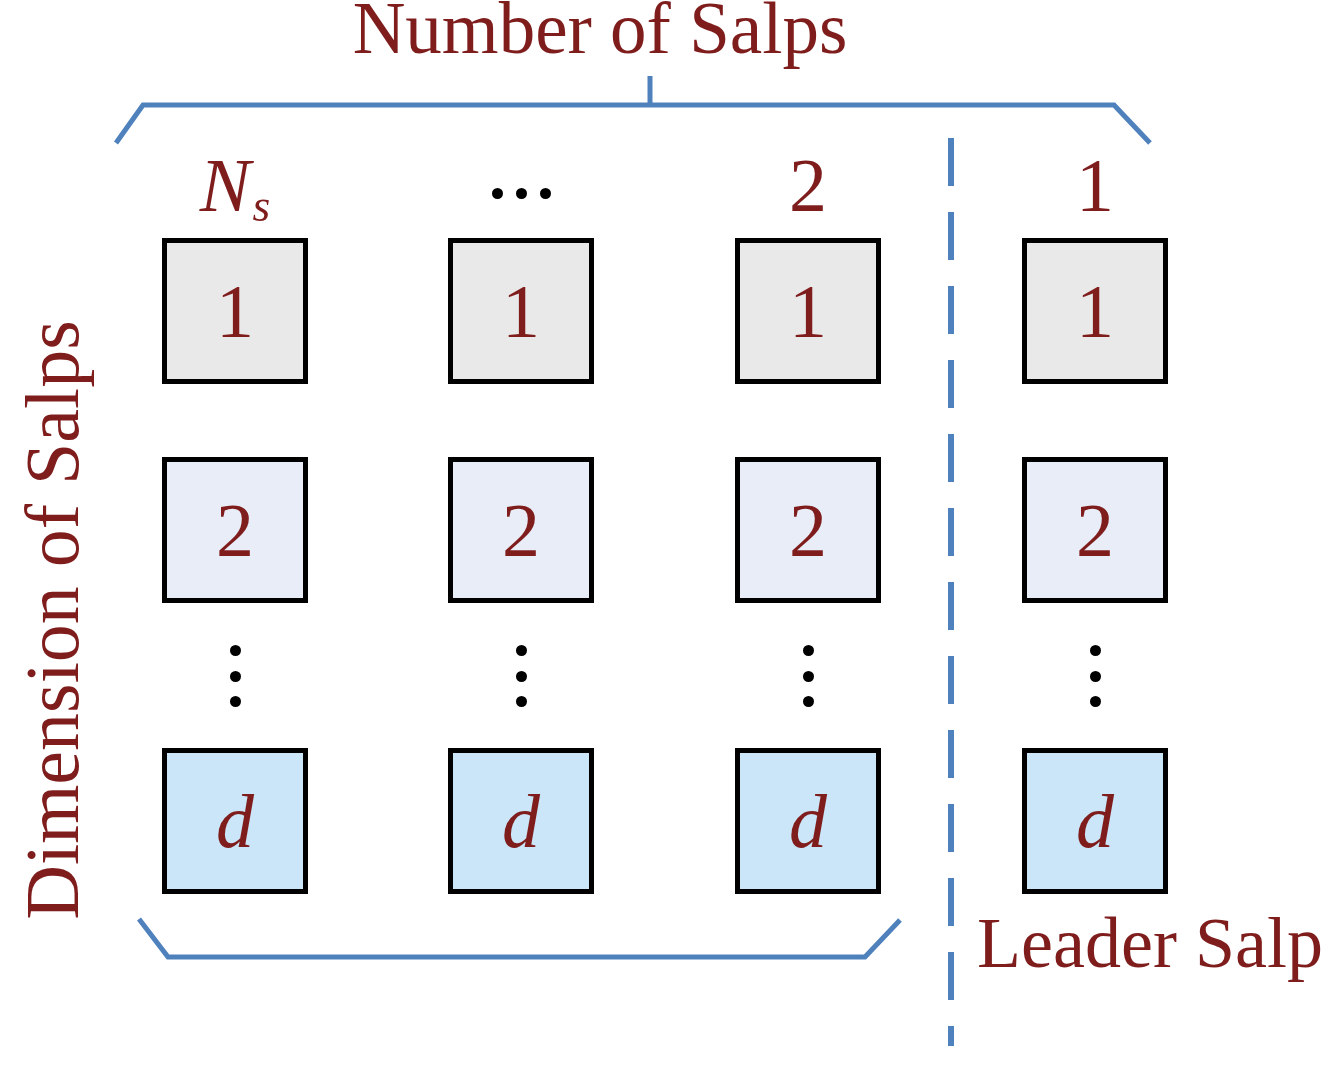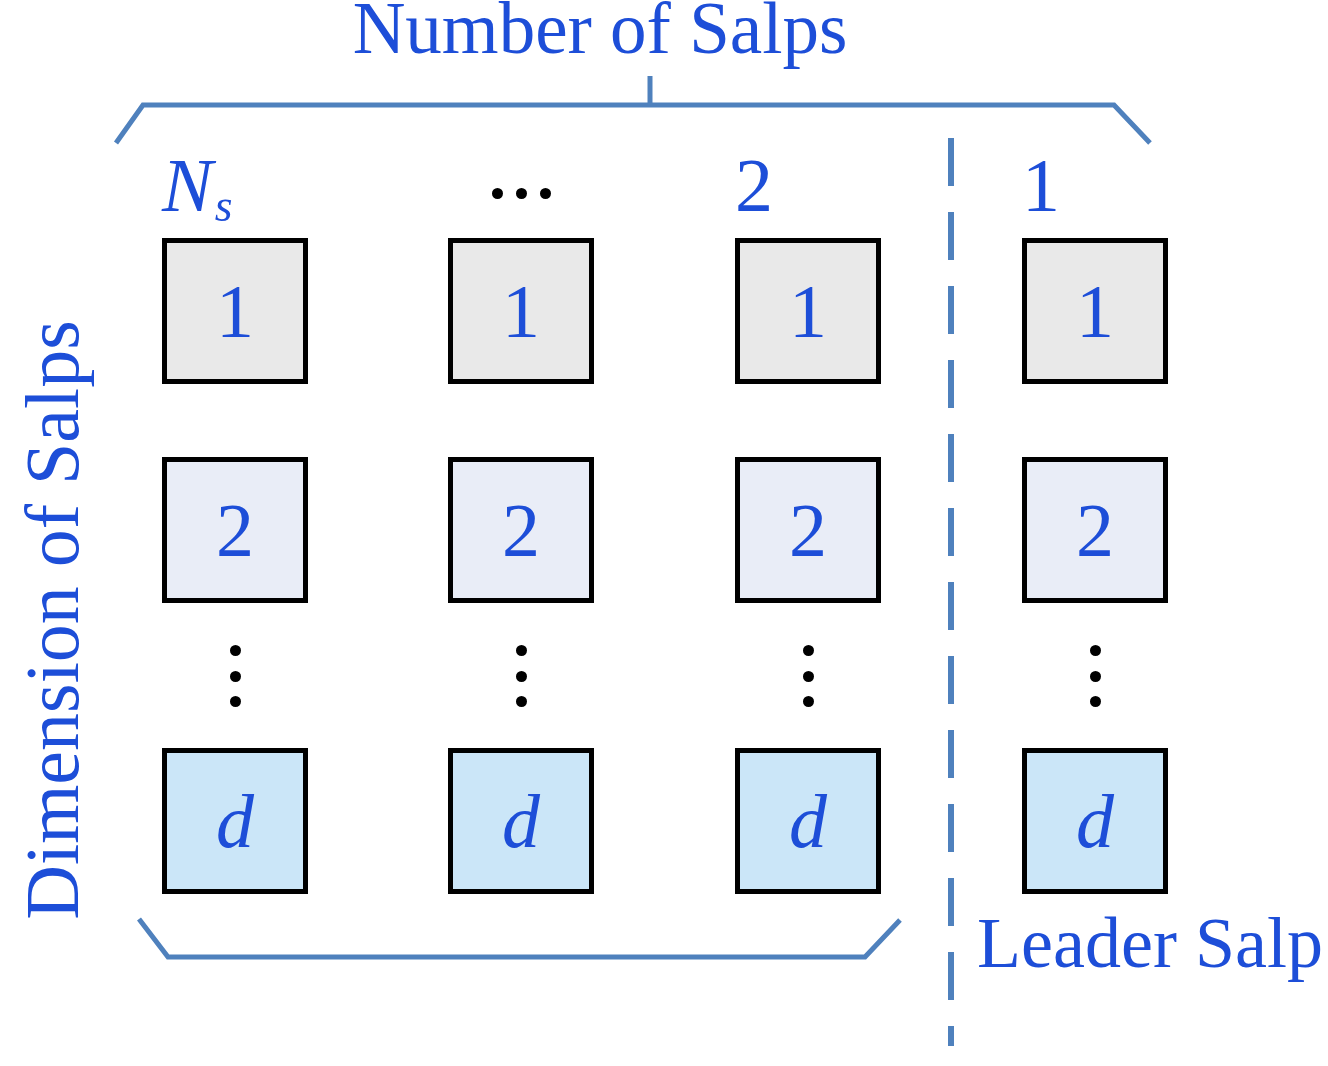--- a/index.html
+++ b/index.html
@@ -1,35 +1,35 @@
 <!DOCTYPE html>
 <html><head>
 <meta charset="utf-8">
 <style>
   html,body { margin:0; padding:0; background:#ffffff; }
   .canvas {
     position:relative; width:1328px; height:1066px; overflow:hidden;
-    background:#ffffff; color:#1d4ed8;
+    background:#ffffff; color:#7f1d1d;
     font-family:"Liberation Serif","DejaVu Serif",serif;
     --accent:#4F81BD; --row1:#E9E9E9; --row2:#E9EDF7; --rowd:#CBE6F8; --cellborder:#000000;
   }
   .overlay { position:absolute; left:0; top:0; width:1328px; height:1066px; }
   .brace { stroke:var(--accent); fill:none; stroke-width:5; stroke-linejoin:miter; }
   .dashline { stroke:var(--accent); fill:none; stroke-width:6; stroke-dasharray:48 26; }
 
   .title { position:absolute; left:250px; top:-8px; width:700px; text-align:center;
            font-size:73px; line-height:1; white-space:nowrap; }
   .caption { position:absolute; font-size:72px; line-height:1; text-align:center; white-space:nowrap; }
   .caption.follower { left:240px; top:969px; width:600px; }
   .caption.leader   { left:950px; top:907px; width:400px; }
   .leftlabel { position:absolute; left:-248px; top:582px; width:600px; height:76px;
                font-size:76px; line-height:76px; text-align:center; white-space:nowrap;
                transform:rotate(-90deg); }
 
-  .hdr { position:absolute; width:146px; text-align:left; font-size:76px; line-height:1; }
+  .hdr { position:absolute; width:146px; text-align:center; font-size:76px; line-height:1; }
   .hdr sub { font-size:0.6em; line-height:1; vertical-align:-0.22em; margin-left:2px; }
   .var { font-style:italic; }
 
   .cell { position:absolute; width:146px; height:146px; box-sizing:border-box;
           border:5px solid var(--cellborder); display:flex; align-items:center;
           justify-content:center; font-size:76px; line-height:1; }
   .cell.row0 { background:var(--row1); }
   .cell.row1 { background:var(--row2); }
   .cell.row2 { background:var(--rowd); }
 

